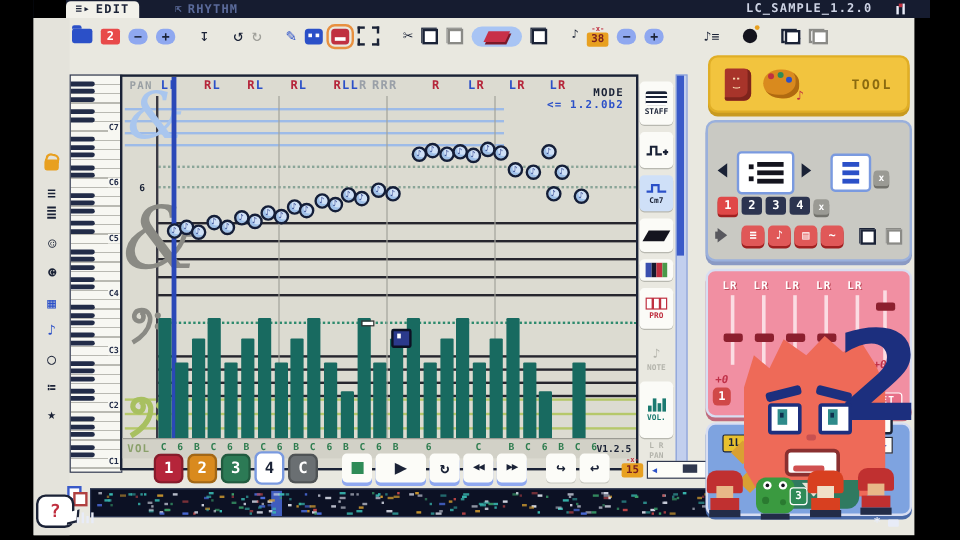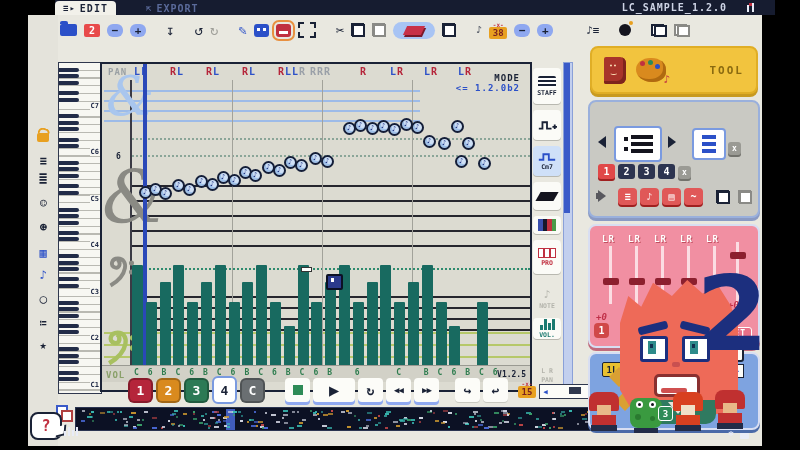--- a/index.html
+++ b/index.html
@@ -237,21 +237,21 @@
 <div class="stage">
 
   <div class="abs titlebar">
     <div class="abs title-notch"></div>
     <div class="abs tab tab-edit">
       <span class="tab-ico">≡▸</span>
       <span>EDIT</span>
     </div>
     <div class="abs tab tab-export">
       <span class="tab-ico">⇱</span>
-      <span>EXPORT</span>
+      <span>RHYTHM</span>
     </div>
     <div class="abs app-title">LC_SAMPLE_1.2.0</div>
     <div class="abs title-ico">
         <i class="t1"></i>
         <i class="t2"></i>
         <i class="dot"></i>
       </div>
   </div>
 
   <div class="abs appbg"></div>
@@ -607,21 +607,21 @@
           <i></i>
           <i></i>
           <i></i>
         </div>
       <span class="lbl" style="color:#c03040">PRO</span>
     </div>
     <div class="mtool dim" style="top:218px;height:30px">
       <span class="dimtxt" style="font-size:11px">♪</span>
       <span class="lbl dimtxt">NOTE</span>
     </div>
-    <div class="mtool" style="top:252px;height:21px">
+    <div class="mtool" style="top:252px;height:47px">
       <div class="tealbars">
         <i style="height:5px"></i>
           <i style="height:11px"></i>
           <i style="height:7px"></i>
           <i style="height:11px"></i>
       </div>
       <span class="lbl" style="color:#1b7a70">VOL.</span>
     </div>
     <div class="mtool dim" style="top:294px;height:30px">
       <span class="lbl dimtxt">L R</span>

